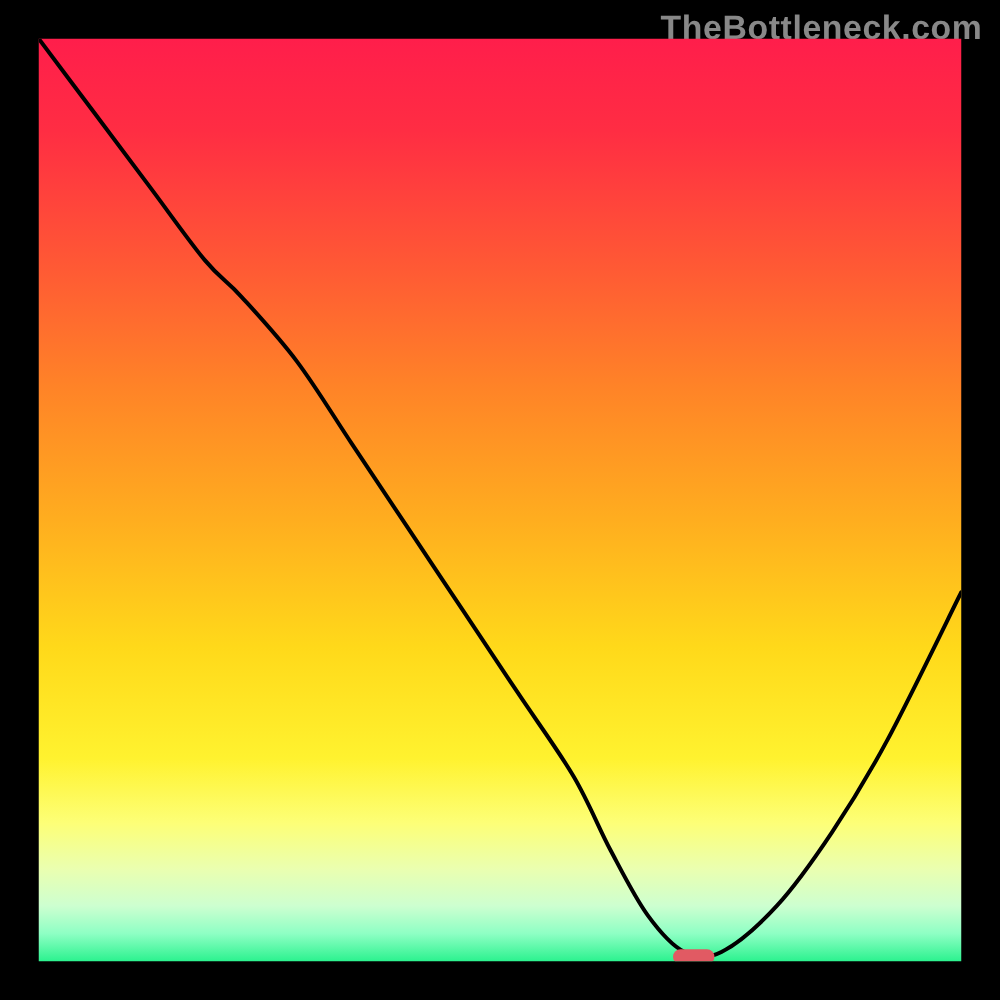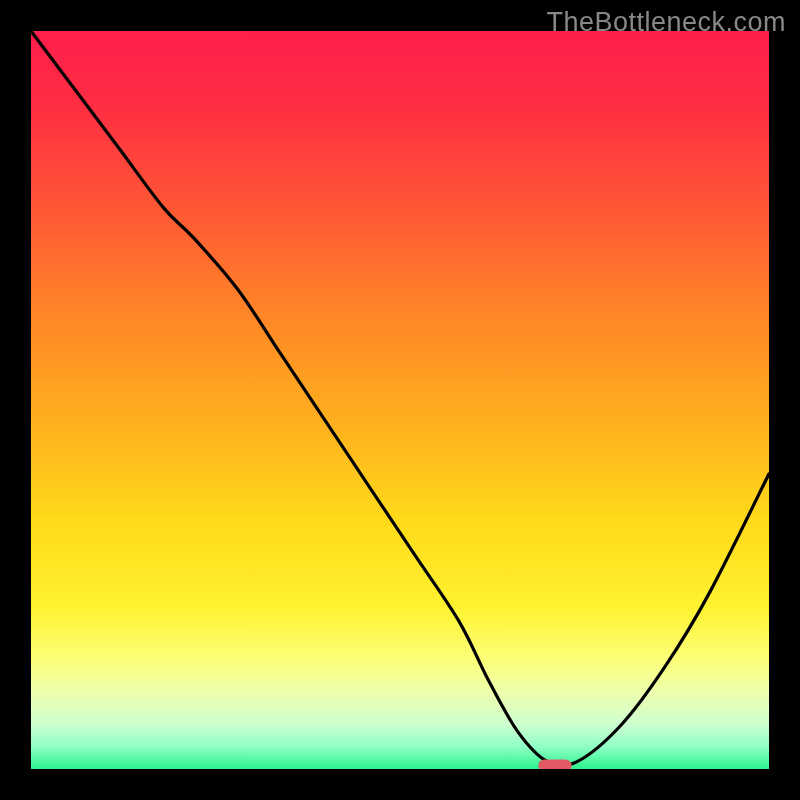--- a/index.html
+++ b/index.html
@@ -16,21 +16,21 @@
     height: 800px;
     background: #000000;
     position: relative;
   }
   .watermark {
     position: absolute;
     top: 7px;
     right: 14px;
     color: #888888;
     font-size: 27px;
-    font-weight: 400;
+    font-weight: 700;
     letter-spacing: 0.5px;
   }
   .plot {
     position: absolute;
     left: 31px;
     top: 31px;
     width: 738px;
     height: 738px;
   }
   .gradient-bg {

